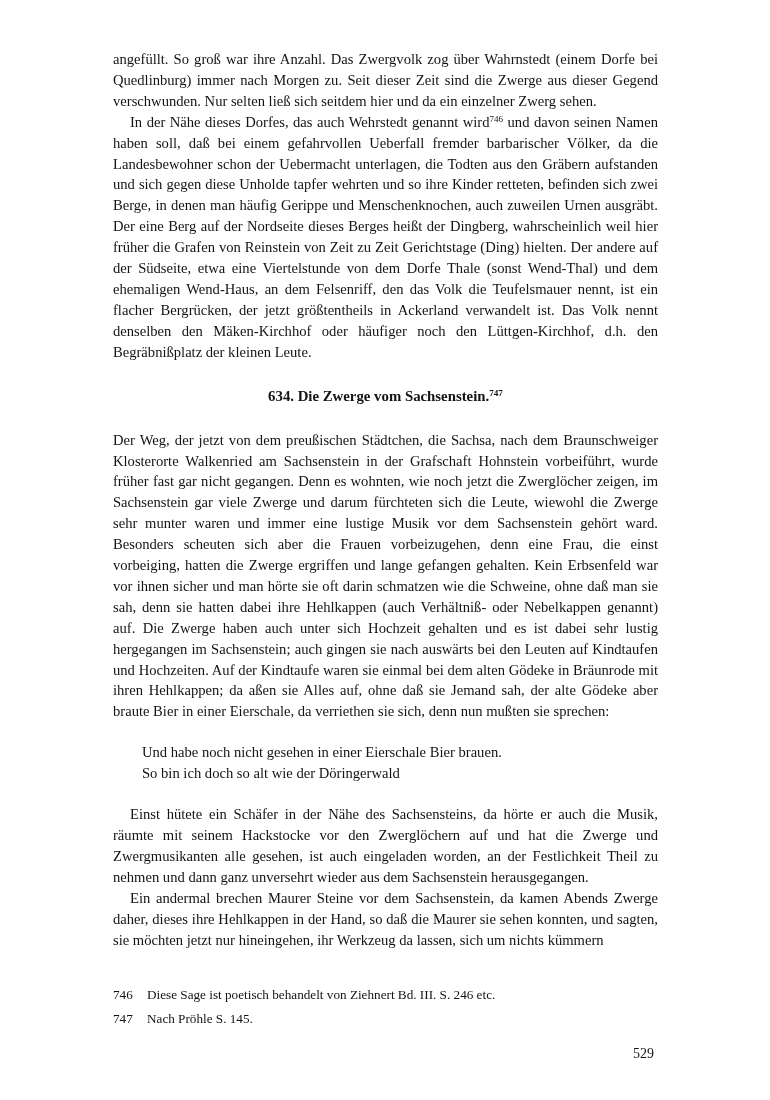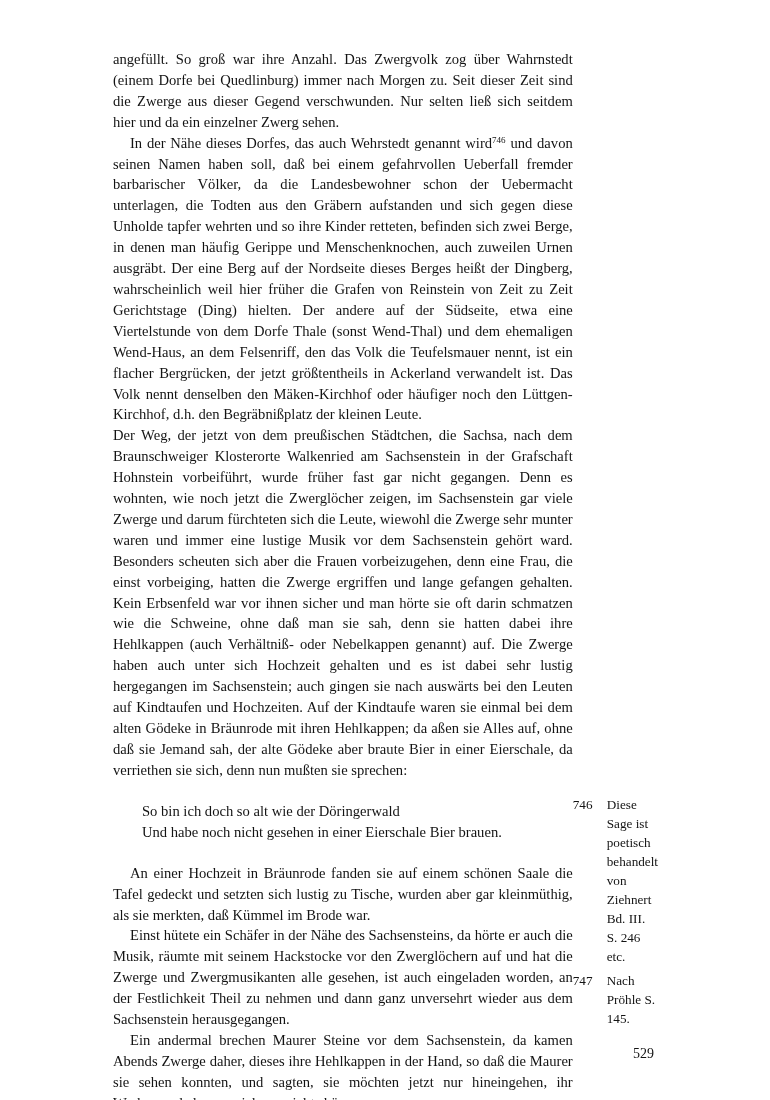--- a/index.html
+++ b/index.html
@@ -14,21 +14,21 @@
     color: #131313;
     position: relative;
     overflow: hidden;
   }
   .page {
     box-sizing: border-box;
     width: 770px;
     height: 1100px;
     padding: 49px 112px 72px 113px;
     display: flex;
-    flex-direction: row;
+    flex-direction: column;
     position: relative;
   }
   .main {
     font-size: 14.6px;
     line-height: 20.9px;
     text-align: justify;
     hyphens: auto;
     -webkit-hyphens: auto;
   }
   .main p {
@@ -86,29 +86,29 @@
 <body>
 
 <div class="page">
 
   <div class="main">
 
     <p>angefüllt. So groß war ihre Anzahl. Das Zwergvolk zog über Wahrnstedt (einem Dorfe bei Quedlinburg) immer nach Morgen zu. Seit dieser Zeit sind die Zwerge aus dieser Gegend verschwunden. Nur selten ließ sich seitdem hier und da ein einzelner Zwerg sehen.</p>
 
     <p class="indent"><span>In der Nähe dieses Dorfes, das auch Wehrstedt genannt wird</span><sup class="fnref">746</sup><span> und davon seinen Namen haben soll, daß bei einem gefahrvollen Ueberfall fremder barbarischer Völker, da die Landesbewohner schon der Uebermacht unterlagen, die Todten aus den Gräbern aufstanden und sich gegen diese Unholde tapfer wehrten und so ihre Kinder retteten, befinden sich zwei Berge, in denen man häufig Gerippe und Menschenknochen, auch zuweilen Urnen ausgräbt. Der eine Berg auf der Nordseite dieses Berges heißt der Dingberg, wahrscheinlich weil hier früher die Grafen von Reinstein von Zeit zu Zeit Gerichtstage (Ding) hielten. Der andere auf der Südseite, etwa eine Viertelstunde von dem Dorfe Thale (sonst Wend-Thal) und dem ehemaligen Wend-Haus, an dem Felsenriff, den das Volk die Teufelsmauer nennt, ist ein flacher Bergrücken, der jetzt größtentheils in Ackerland verwandelt ist. Das Volk nennt denselben den Mäken-Kirchhof oder häufiger noch den Lüttgen-Kirchhof, d.h. den Begräbnißplatz der kleinen Leute.</span></p>
 
+    <h2 class="heading"><span>634. Die Zwerge vom Sachsenstein.</span><sup class="fnref">747</sup></h2>
 
     <p>Der Weg, der jetzt von dem preußischen Städtchen, die Sachsa, nach dem Braunschweiger Klosterorte Walkenried am Sachsenstein in der Grafschaft Hohnstein vorbeiführt, wurde früher fast gar nicht gegangen. Denn es wohnten, wie noch jetzt die Zwerglöcher zeigen, im Sachsenstein gar viele Zwerge und darum fürchteten sich die Leute, wiewohl die Zwerge sehr munter waren und immer eine lustige Musik vor dem Sachsenstein gehört ward. Besonders scheuten sich aber die Frauen vorbeizugehen, denn eine Frau, die einst vorbeiging, hatten die Zwerge ergriffen und lange gefangen gehalten. Kein Erbsenfeld war vor ihnen sicher und man hörte sie oft darin schmatzen wie die Schweine, ohne daß man sie sah, denn sie hatten dabei ihre Hehlkappen (auch Verhältniß- oder Nebelkappen genannt) auf. Die Zwerge haben auch unter sich Hochzeit gehalten und es ist dabei sehr lustig hergegangen im Sachsenstein; auch gingen sie nach auswärts bei den Leuten auf Kindtaufen und Hochzeiten. Auf der Kindtaufe waren sie einmal bei dem alten Gödeke in Bräunrode mit ihren Hehlkappen; da aßen sie Alles auf, ohne daß sie Jemand sah, der alte Gödeke aber braute Bier in einer Eierschale, da verriethen sie sich, denn nun mußten sie sprechen:</p>
 
     <div class="verse">
+      <div>Und habe noch nicht gesehen in einer Eierschale Bier brauen.</div>
       <div>So bin ich doch so alt wie der Döringerwald</div>
-      <div>Und habe noch nicht gesehen in einer Eierschale Bier brauen.</div>
     </div>
 
-    <p class="indent">An einer Hochzeit in Bräunrode fanden sie auf einem schönen Saale die Tafel gedeckt und setzten sich lustig zu Tische, wurden aber gar kleinmüthig, als sie merkten, daß Kümmel im Brode war.</p>
 
     <p class="indent">Einst hütete ein Schäfer in der Nähe des Sachsensteins, da hörte er auch die Musik, räumte mit seinem Hackstocke vor den Zwerglöchern auf und hat die Zwerge und Zwergmusikanten alle gesehen, ist auch eingeladen worden, an der Festlichkeit Theil zu nehmen und dann ganz unversehrt wieder aus dem Sachsenstein herausgegangen.</p>
 
     <p class="indent">Ein andermal brechen Maurer Steine vor dem Sachsenstein, da kamen Abends Zwerge daher, dieses ihre Hehlkappen in der Hand, so daß die Maurer sie sehen konnten, und sagten, sie möchten jetzt nur hineingehen, ihr Werkzeug da lassen, sich um nichts kümmern</p>
 
   </div>
 
   <div class="footnotes">
     <div class="footnote">
       <span class="fn-num">746</span>

